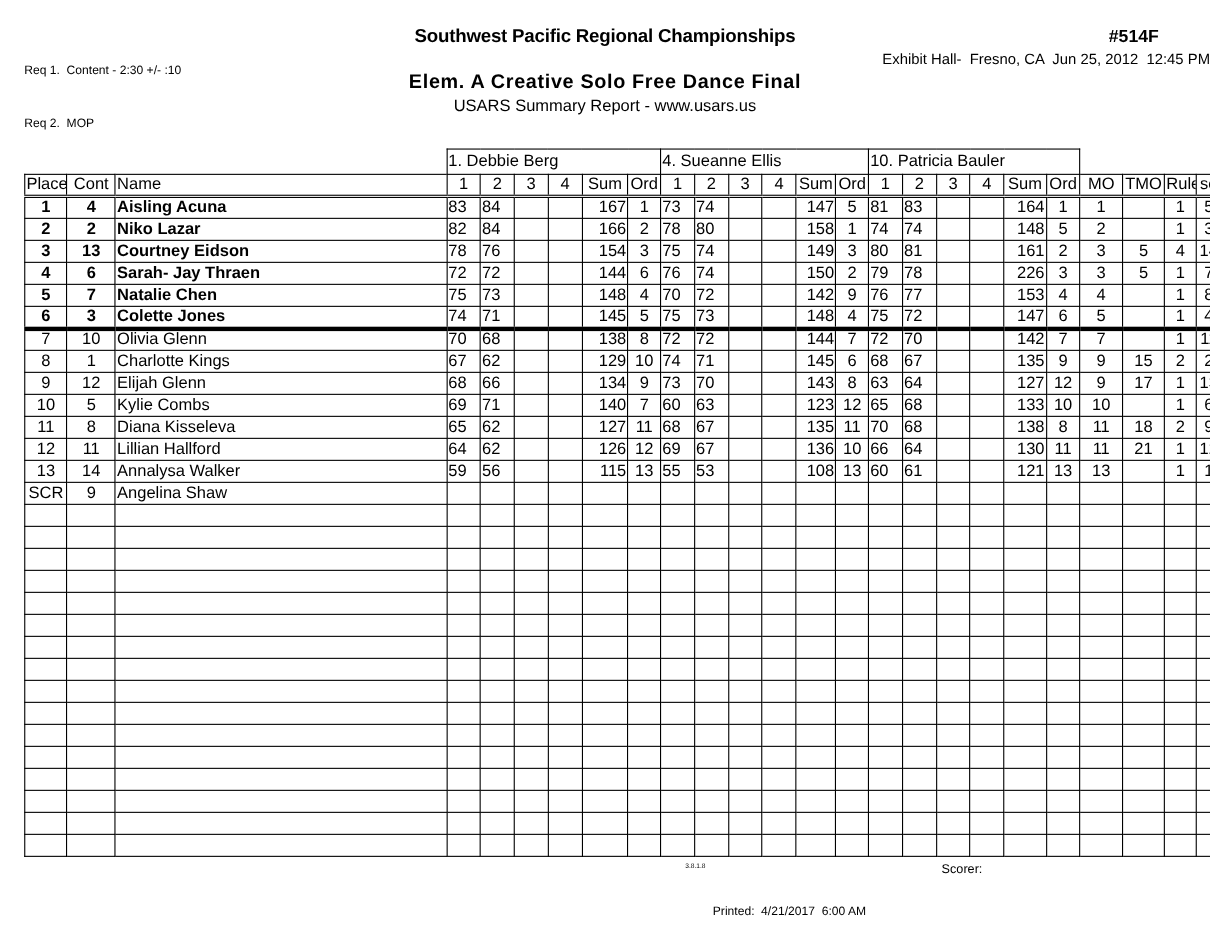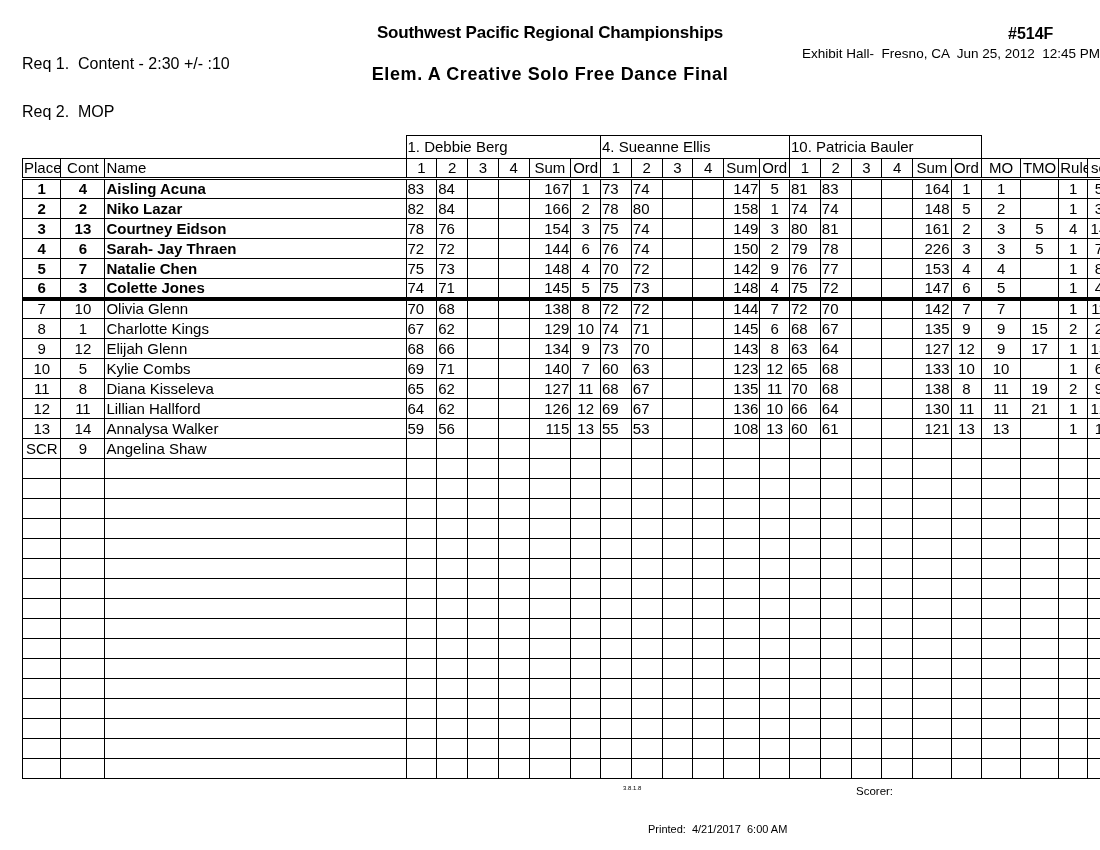--- a/index.html
+++ b/index.html
@@ -3,21 +3,21 @@
 <meta charset="utf-8">
 <style>
   * { box-sizing: border-box; }
   html, body { margin: 0; padding: 0; background: #fff; }
   .page {
     position: relative; width: 1100px; height: 850px; background: #ffffff;
     font-family: "Liberation Sans", sans-serif; color: #000; overflow: hidden;
   }
   .req {
     position: absolute; left: 22px; top: 24px;
-    font-size: 16px; line-height: 16px; white-space: pre;
+    font-size: 11px; line-height: 16px; white-space: pre;
   }
   .titles { position: absolute; left: 0; top: 23px; width: 1100px; text-align: center; }
   .title  { font-size: 17px; font-weight: bold; letter-spacing: -0.2px; }
   .venue  { font-size: 13.5px; margin-top: 3px; white-space: pre; text-align: right; }
   .event  { font-size: 18px; font-weight: bold; letter-spacing: 0.6px; margin-top: 3px; }
   .report { font-size: 15px; margin-top: 3px; }
   .event-number { position: absolute; left: 1008px; top: 25px; font-size: 16px; font-weight: bold; }
 
   table.results {
     position: absolute; left: 22px; top: 135px;
@@ -55,20 +55,21 @@
 
   <div class="req">
     <div>Req 1.  Content - 2:30 +/- :10</div>
     <div>Req 2.  MOP</div>
   </div>
 
   <div class="titles">
     <div class="title">Southwest Pacific Regional Championships</div>
     <div class="venue">Exhibit Hall-  Fresno, CA  Jun 25, 2012  12:45 PM</div>
     <div class="event">Elem. A Creative Solo Free Dance Final</div>
+    <div class="report">USARS Summary Report - www.usars.us</div>
   </div>
 
   <div class="event-number">#514F</div>
 
   <table class="results">
     <colgroup>
       <col style="width:35px">
         <col style="width:40px">
         <col style="width:274px">
       <col style="width:28px">
@@ -421,21 +422,21 @@
           <td class="score"></td>
           <td class="sum">135</td>
           <td class="ord c">11</td>
           <td class="score">70</td>
           <td class="score">68</td>
           <td class="score"></td>
           <td class="score"></td>
           <td class="sum">138</td>
           <td class="ord c">8</td>
           <td class="fin c">11</td>
-          <td class="fin c">19</td>
+          <td class="fin c">18</td>
           <td class="fin c">2</td>
           <td class="fin c">9</td>
         </tr>
         <tr>
           <td class="place c">12</td>
           <td class="cont c">11</td>
           <td class="name">Lillian Hallford</td>
           <td class="score">64</td>
           <td class="score">62</td>
           <td class="score"></td>

